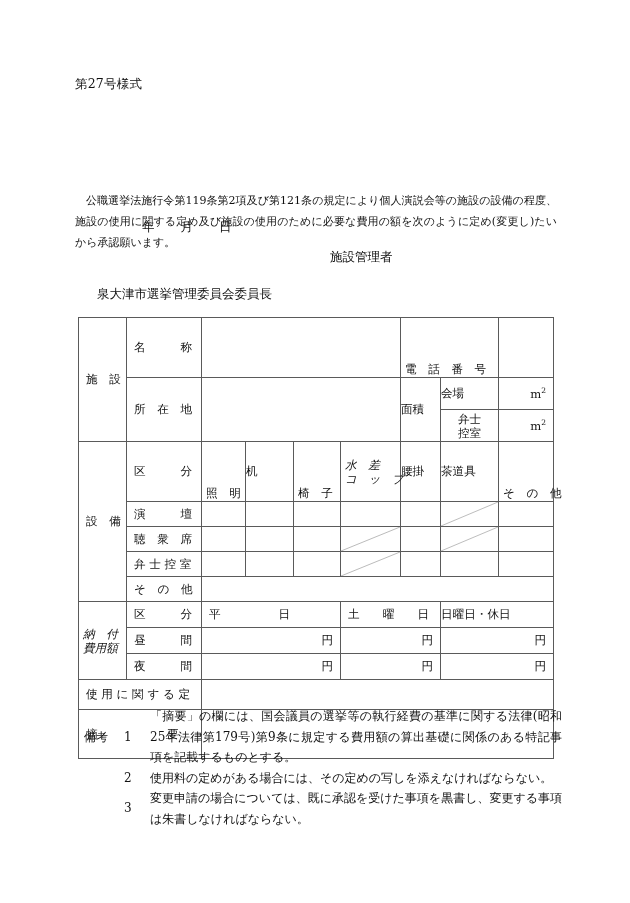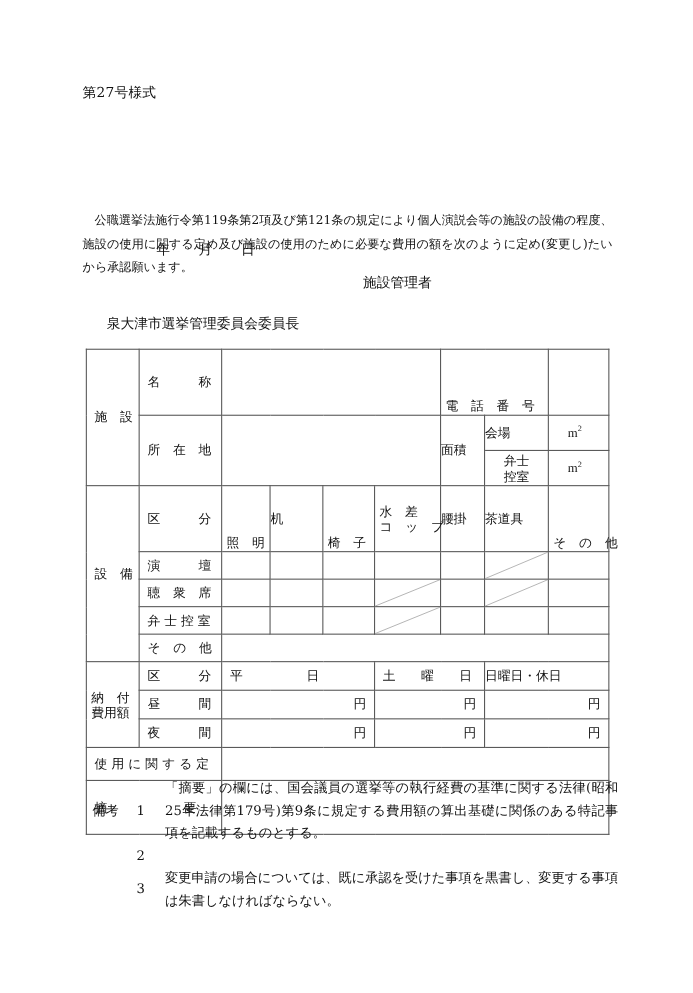--- a/index.html
+++ b/index.html
@@ -107,26 +107,26 @@
   }
   .two-line {
     text-align: center;
     line-height: 14px;
     white-space: nowrap;
   }
   .two-line .ln {
     display: flex;
     justify-content: space-between;
     padding: 0 4px;
+    font-style: italic;
   }
   .unit-right {
     display: block;
-    text-align: center;
+    text-align: right;
     padding-right: 7px;
-    font-family: Liberation Serif, serif;
   }
   .sup {
     font-size: 7.5px;
     vertical-align: super;
     line-height: 0;
   }
   .yen {
     display: block;
     text-align: right;
     padding-right: 7px;
@@ -409,20 +409,21 @@
 
   <div class="notes">
     <div class="note-row">
       <span class="note-lead">備考</span>
       <span class="note-num">1</span>
       <span class="note-body">「摘要」の欄には、国会議員の選挙等の執行経費の基準に関する法律(昭和25年法律第179号)第9条に規定する費用額の算出基礎に関係のある特記事項を記載するものとする。</span>
     </div>
     <div class="note-row">
       <span class="note-lead"></span>
       <span class="note-num">2</span>
+      <span class="note-body">使用料の定めがある場合には、その定めの写しを添えなければならない。</span>
     </div>
     <div class="note-row">
       <span class="note-lead"></span>
       <span class="note-num">3</span>
       <span class="note-body">変更申請の場合については、既に承認を受けた事項を黒書し、変更する事項は朱書しなければならない。</span>
     </div>
   </div>
 
 </div>
 

